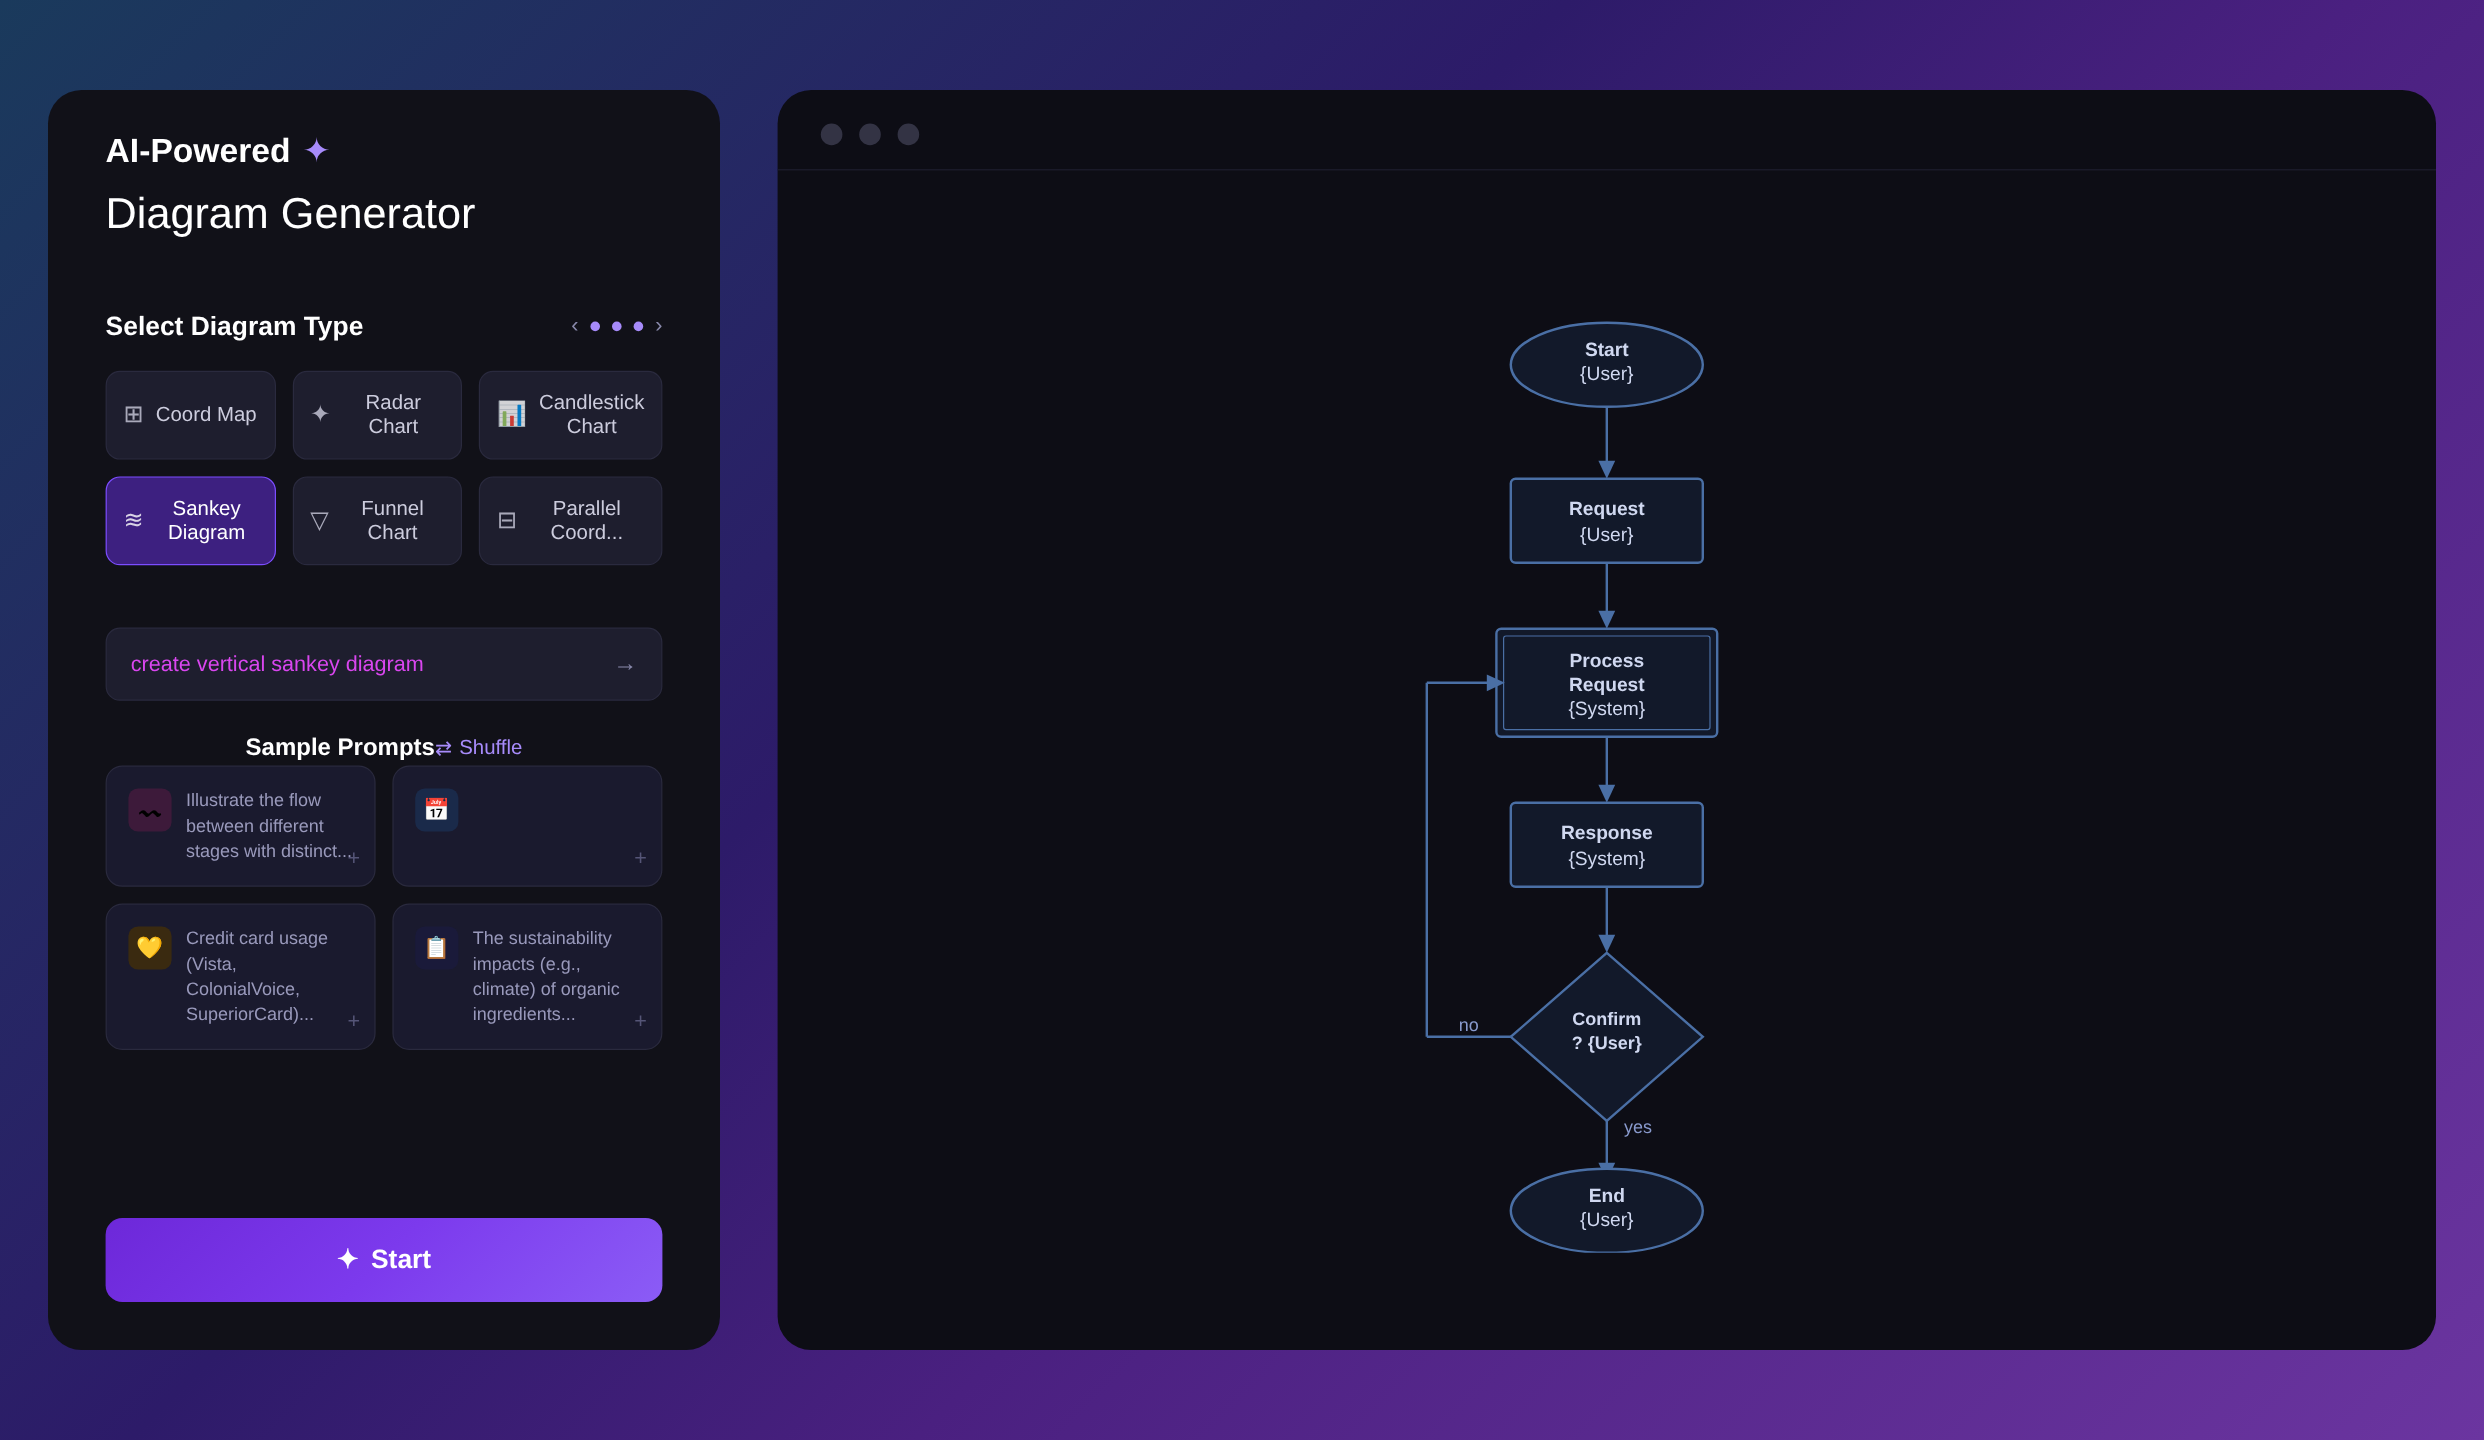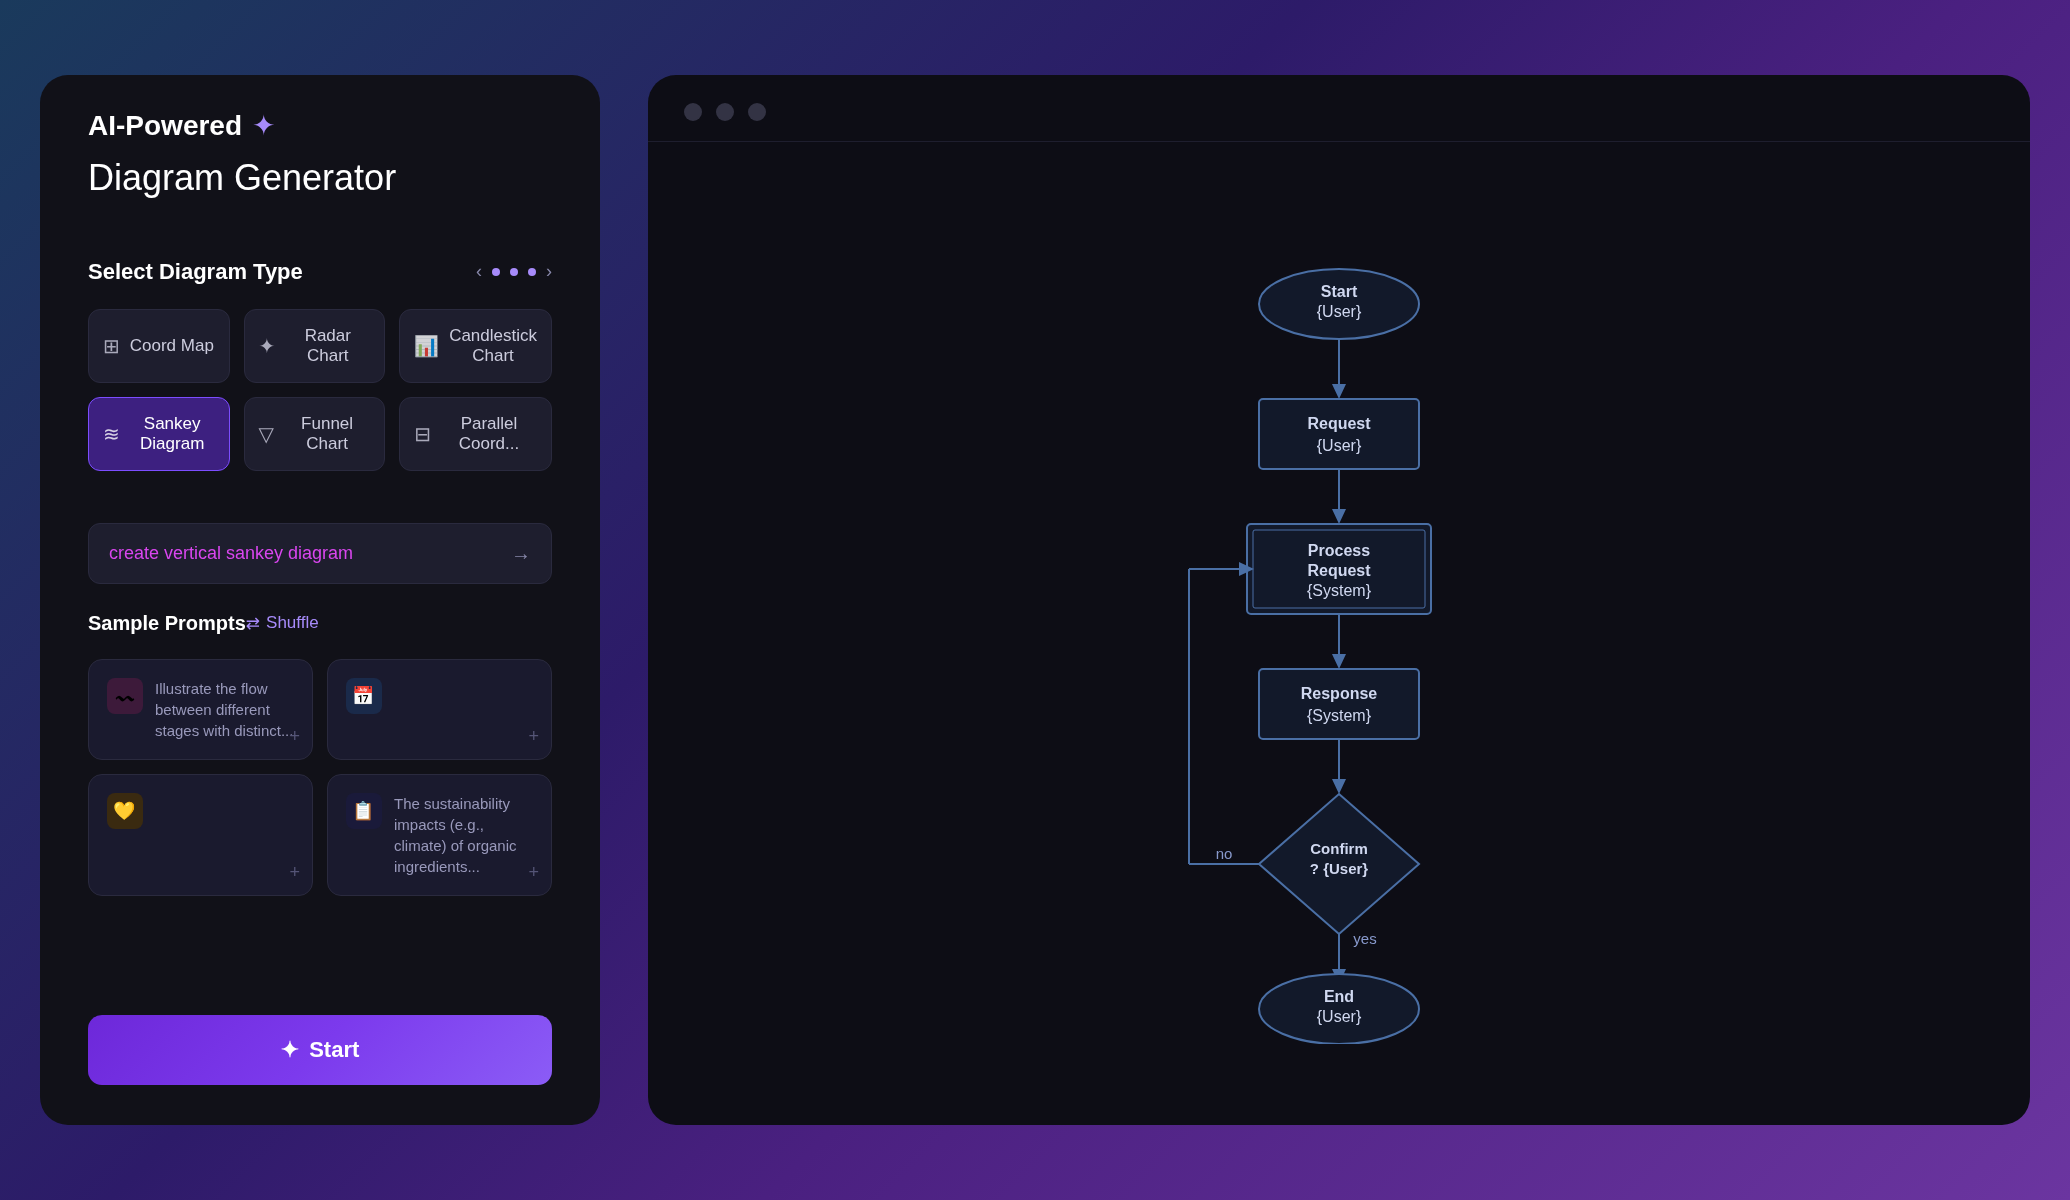--- a/index.html
+++ b/index.html
@@ -154,22 +154,22 @@
 
     .input-arrow {
       color: #8888aa;
       font-size: 20px;
     }
 
     
     .sample-prompts-header {
       display: flex;
       align-items: center;
-      justify-content: flex-start;
-      margin-bottom: 24px;
+      justify-content: center;
+      margin-bottom: 3px;
     }
 
     .sample-prompts-title {
       color: #ffffff;
       font-size: 20px;
       font-weight: 600;
     }
 
     .shuffle-btn {
       display: flex;
@@ -371,20 +371,21 @@
     </div>
     <div class="prompt-card">
       <div class="prompt-card-header">
         <div class="prompt-icon blue">📅</div>
       </div>
       <span class="prompt-add">+</span>
     </div>
     <div class="prompt-card">
       <div class="prompt-card-header">
         <div class="prompt-icon gold">💛</div>
+        <span class="prompt-text">Credit card usage (Vista, ColonialVoice, SuperiorCard)...</span>
       </div>
       <span class="prompt-add">+</span>
     </div>
     <div class="prompt-card">
       <div class="prompt-card-header">
         <div class="prompt-icon dark">📋</div>
         <span class="prompt-text">The sustainability impacts (e.g., climate) of organic ingredients...</span>
       </div>
       <span class="prompt-add">+</span>
     </div>

